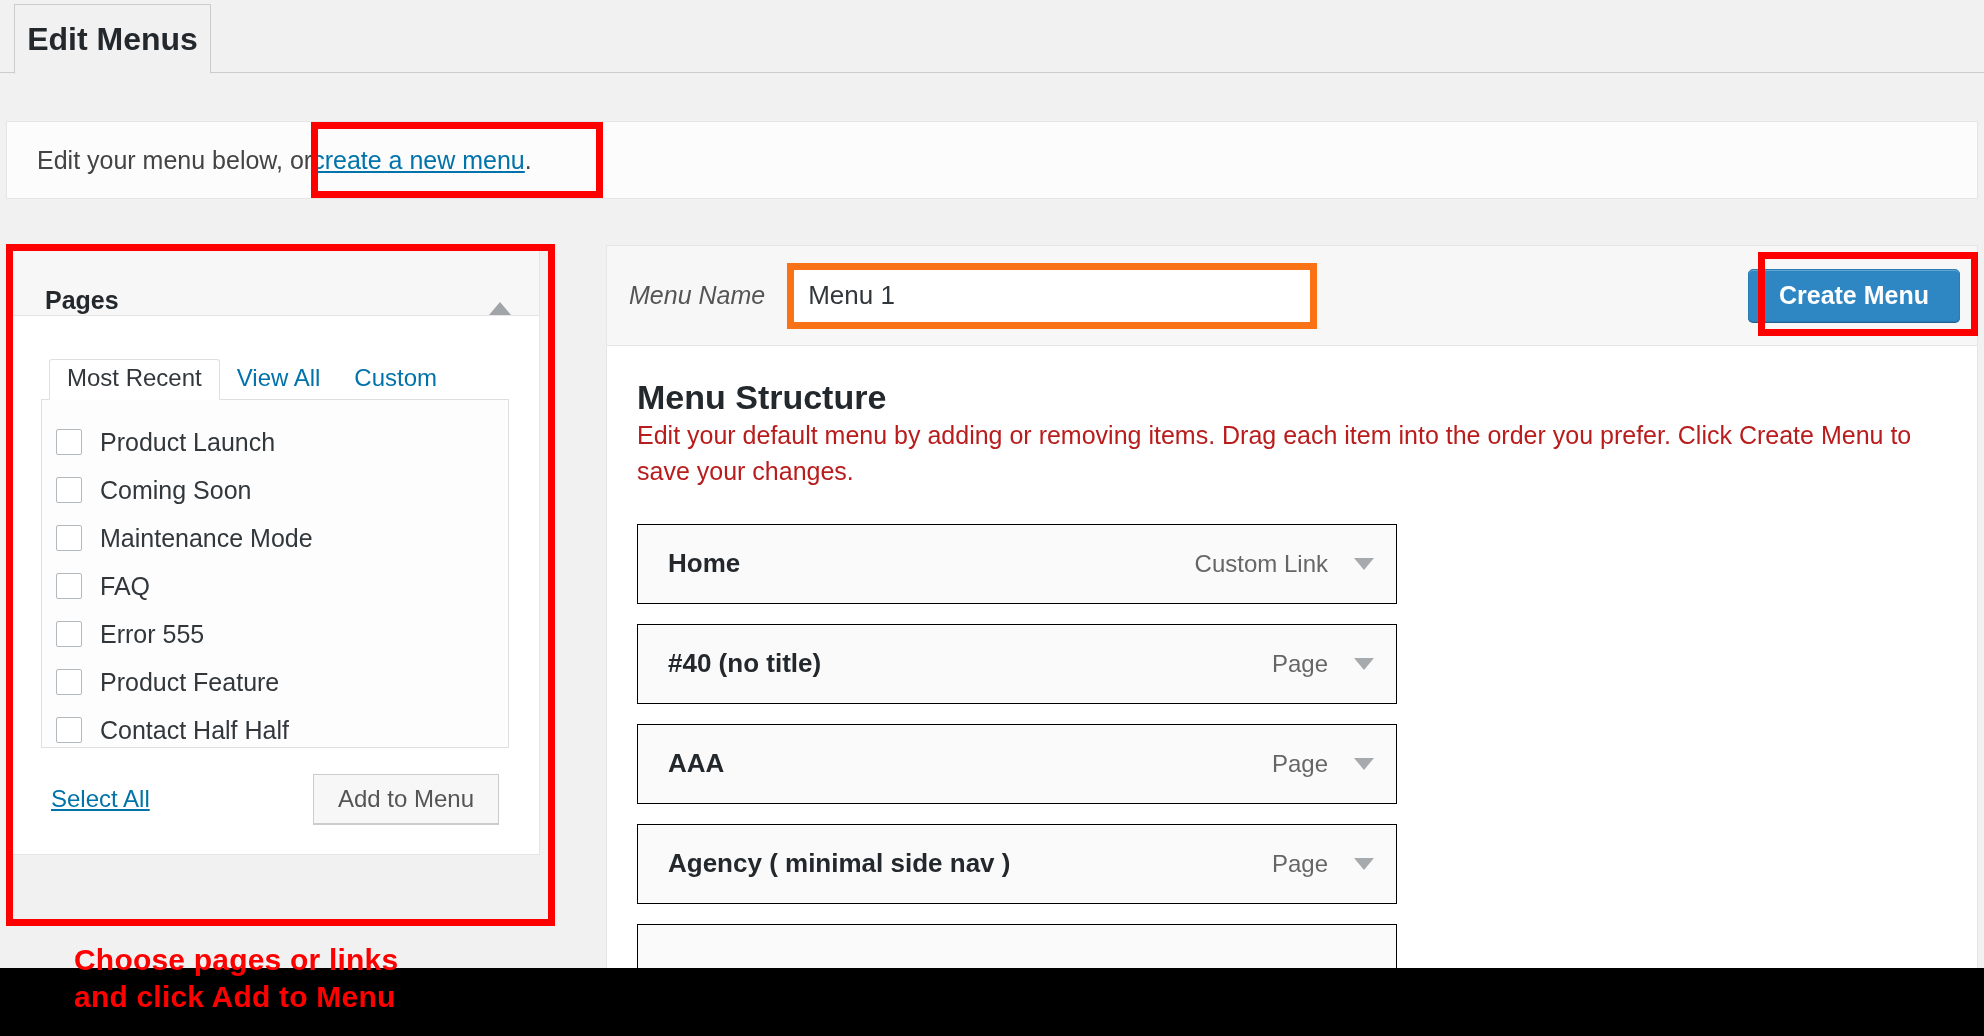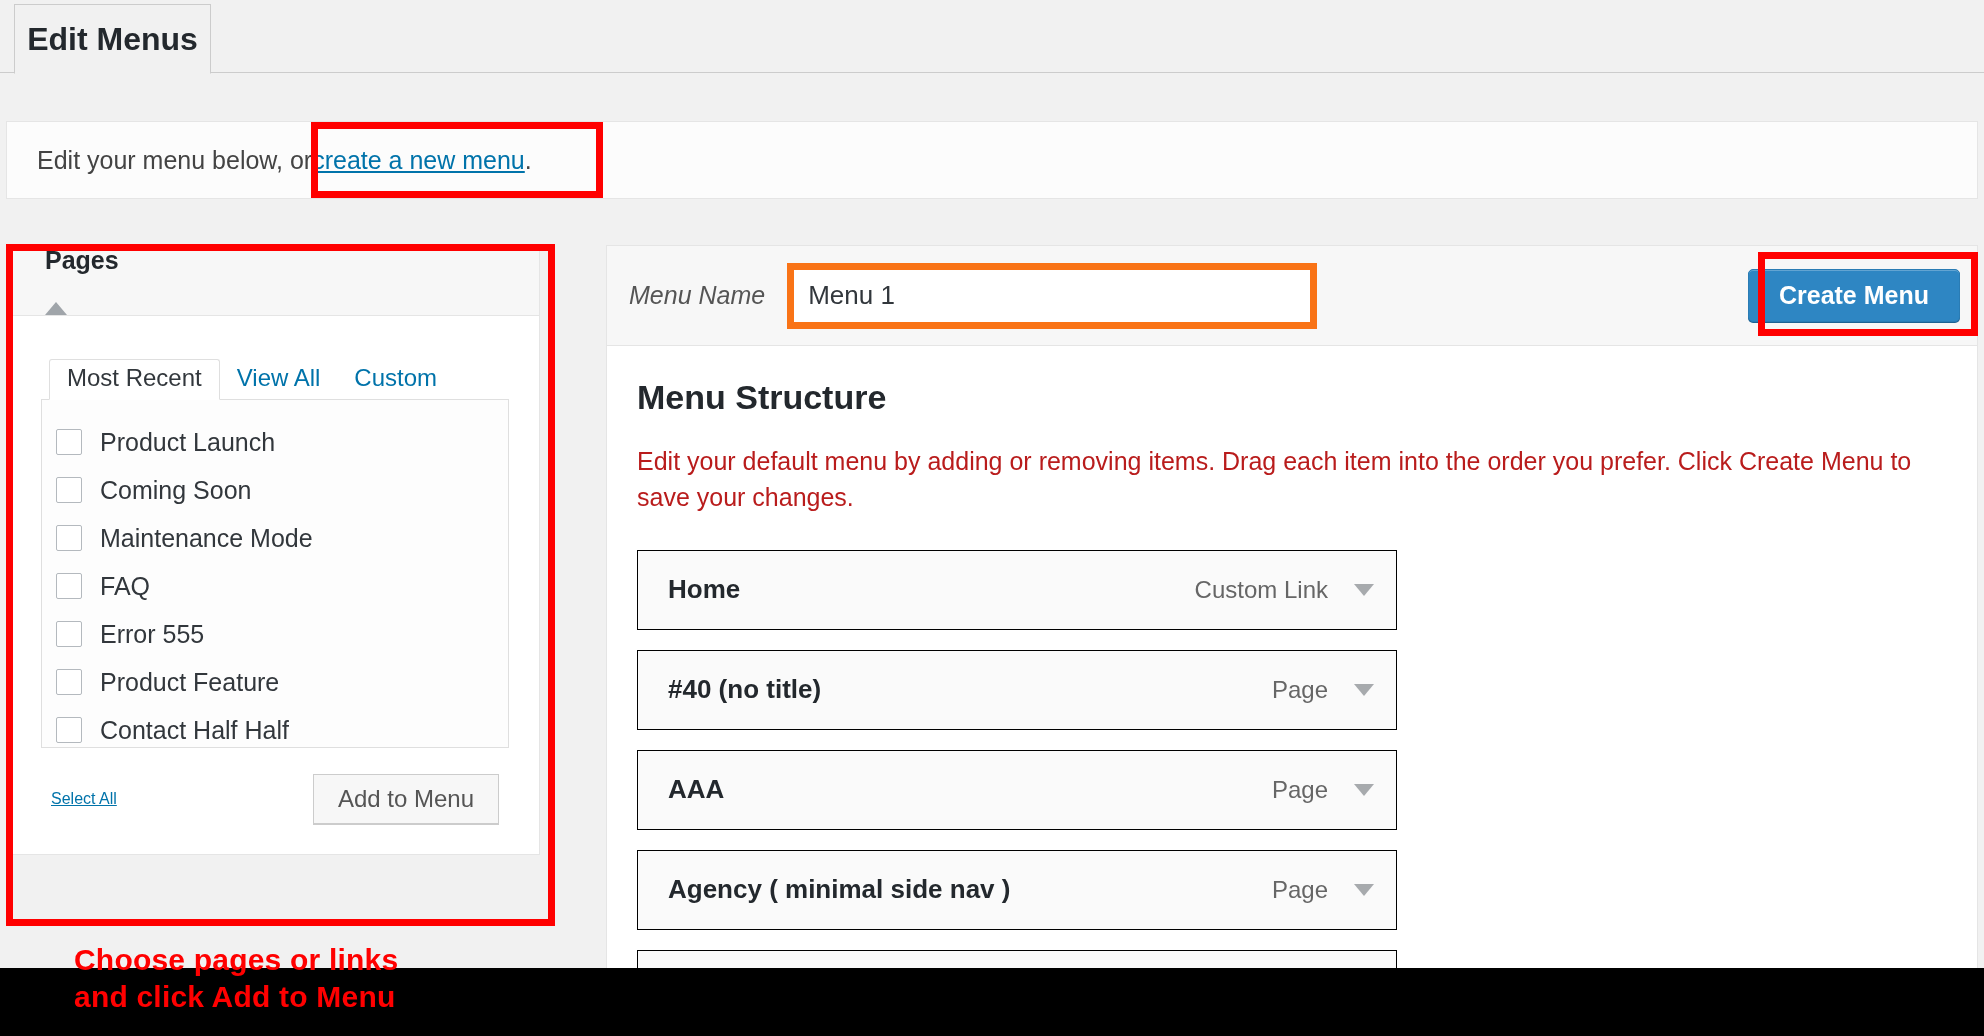--- a/index.html
+++ b/index.html
@@ -59,24 +59,23 @@
     left: 10px; top: 245px;
     width: 530px;
     background: #fff;
     border: 1px solid #e5e5e5;
   }
   .pages-head {
     height: 70px;
     background: #f7f7f7;
     border-bottom: 1px solid #e5e5e5;
     display: flex;
-    align-items: flex-start;
+    align-items: flex-end;
     justify-content: space-between;
     padding: 0 28px 0 34px;
-    flex-direction: column;
   }
   .pages-head-title {
     font-size: 25px;
     font-weight: bold;
     color: #23282d;
   }
   .caret-up {
     width: 0; height: 0;
     border-left: 11px solid transparent;
     border-right: 11px solid transparent;
@@ -134,21 +133,21 @@
     white-space: nowrap;
   }
 
   .pages-foot {
     display: flex;
     align-items: center;
     justify-content: space-between;
     padding: 26px 10px 30px 10px;
   }
   .select-all {
-    font-size: 16px;
+    font-size: 24px;
     color: #0073aa;
     text-decoration: underline;
   }
   .btn-secondary {
     font-size: 24px;
     color: #555;
     background: #f7f7f7;
     border: 1px solid #ccc;
     border-radius: 0;
     padding: 12px 24px;
@@ -201,21 +200,20 @@
     padding: 13px 30px;
     line-height: 1;
     box-shadow: inset 0 1px 0 rgba(255,255,255,.25), 0 1px 0 #1d6293;
   }
 
   .menu-body { padding: 32px 30px 0 30px; }
   .menu-structure-title {
     font-size: 34px;
     font-weight: bold;
     color: #23282d;
-    margin-bottom: 26px;
   }
   .menu-structure-desc {
     font-size: 25px;
     color: #b91c1c;
     line-height: 1.45;
     max-width: 1300px;
     margin-bottom: 34px;
   }
 
   .menu-items { width: 760px; }

